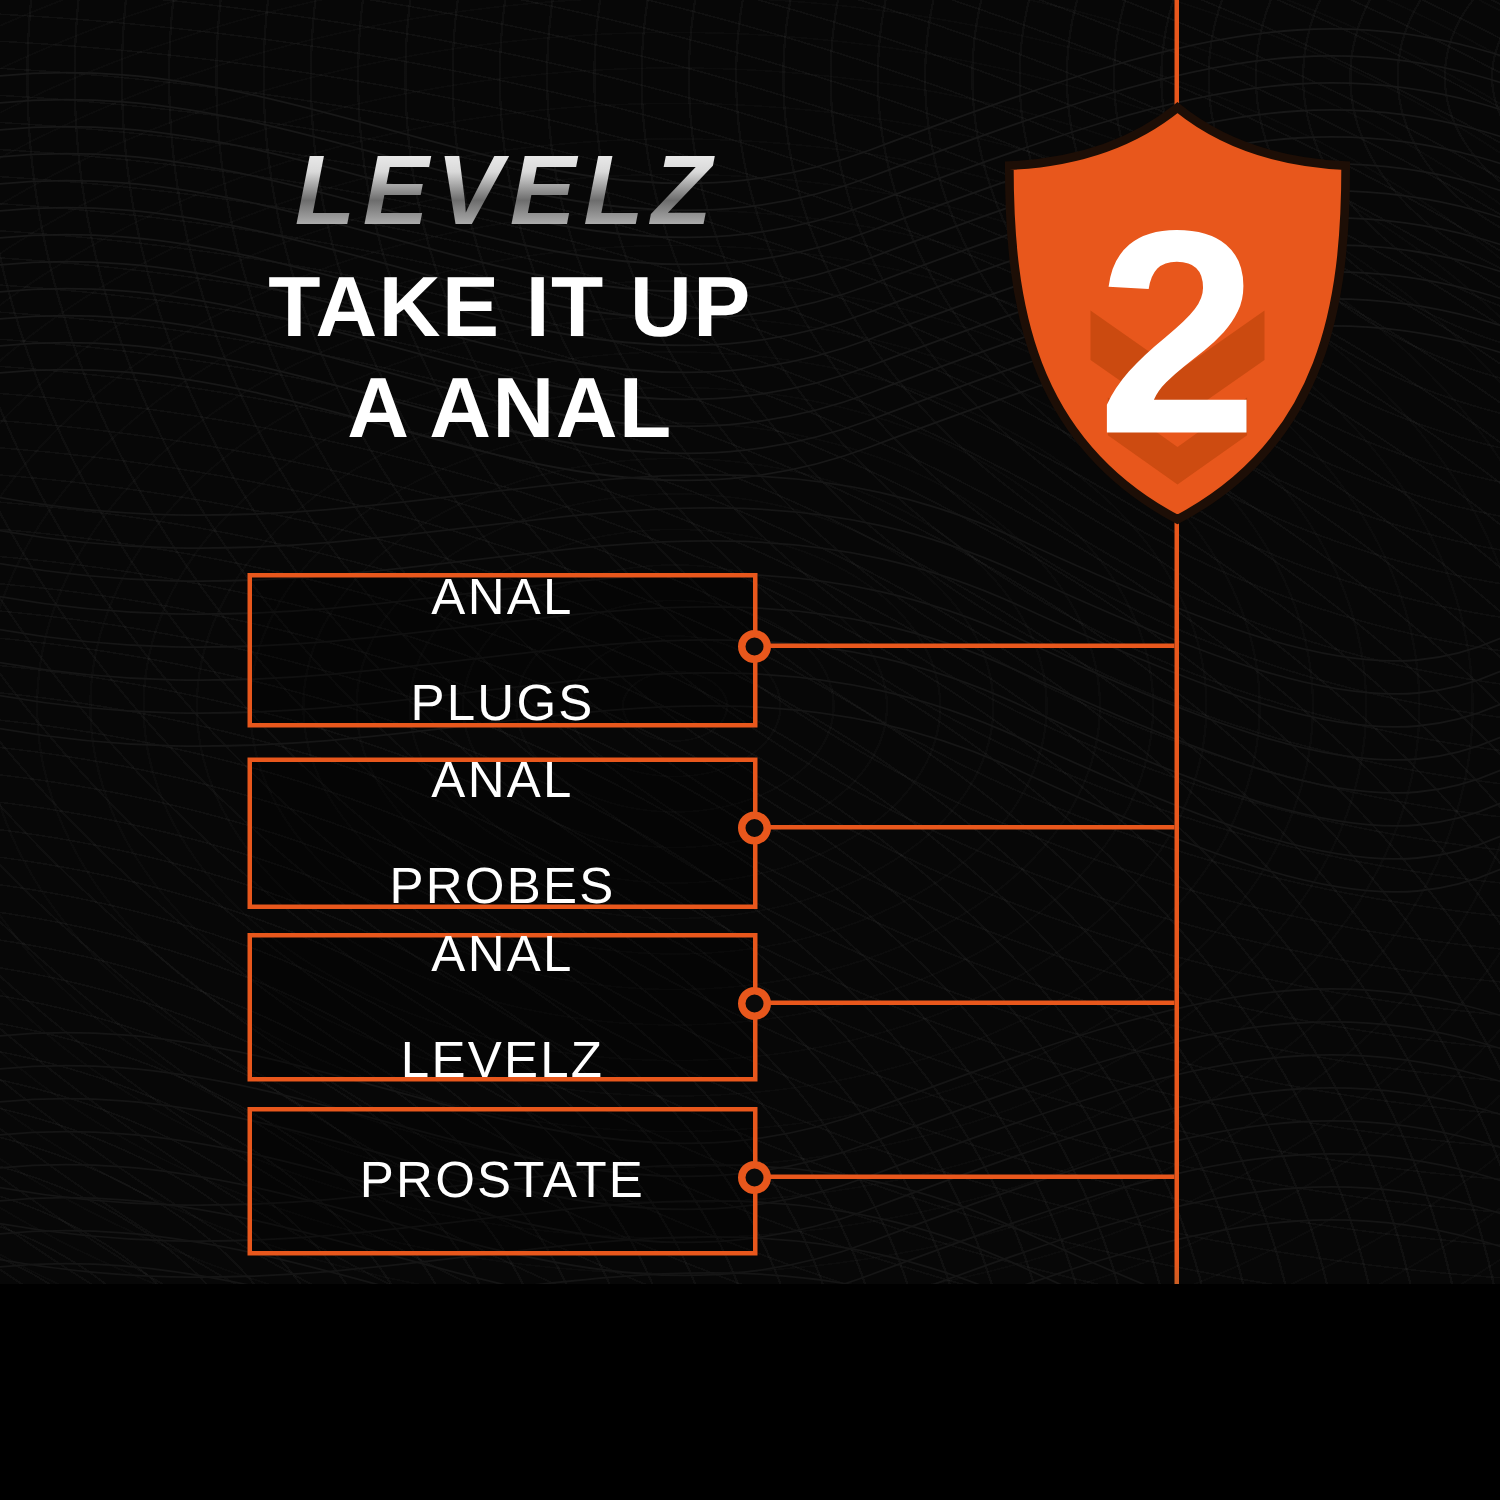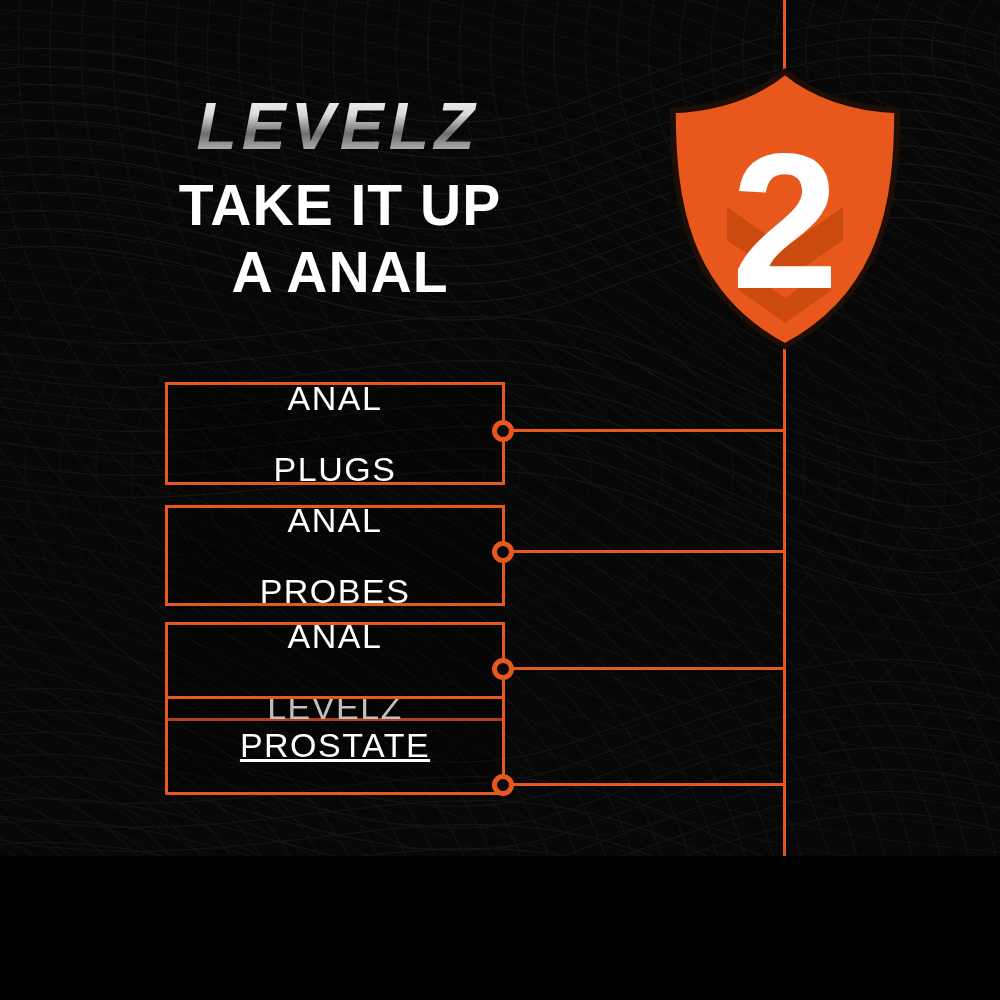--- a/index.html
+++ b/index.html
@@ -91,21 +91,21 @@
     letter-spacing:1.5px;
     line-height:1.25;
     text-align:center;
     background:rgba(0,0,0,0.25);
     z-index:2;
     gap:28px;
   }
   .b1{top:382px;height:97px;}
   .b2{top:505px;height:95px;}
   .b3{top:622px;height:93px;}
-  .b4{top:696px;height:93px;text-decoration:underline;}
+  .b4{top:738px;height:93px;}
 
   
   .hline{
     position:absolute;
     height:3px;
     background:var(--orange);
     z-index:1;
   }
   .h1{left:505px;top:429px;width:278px;}
   .h2{left:505px;top:550px;width:278px;}

